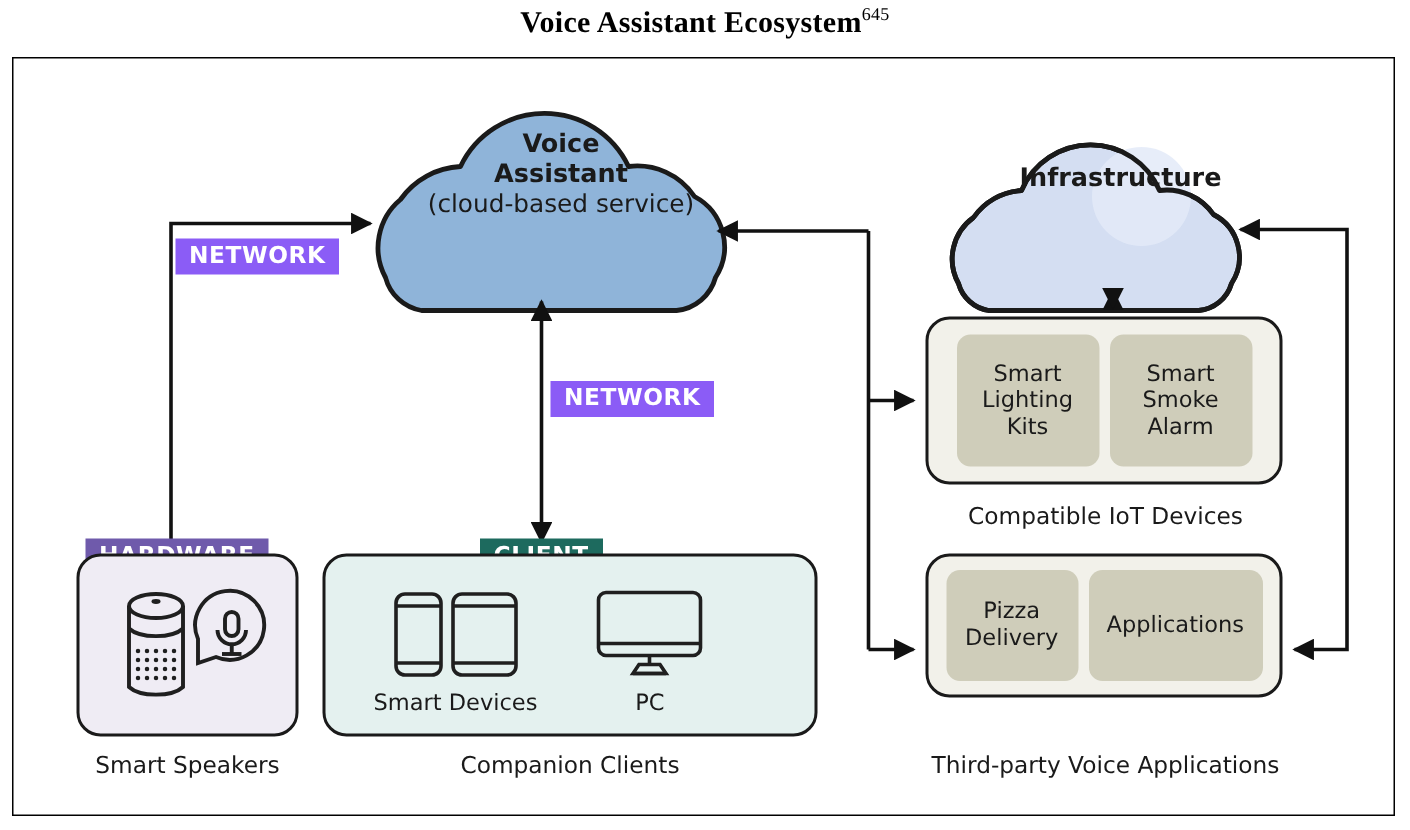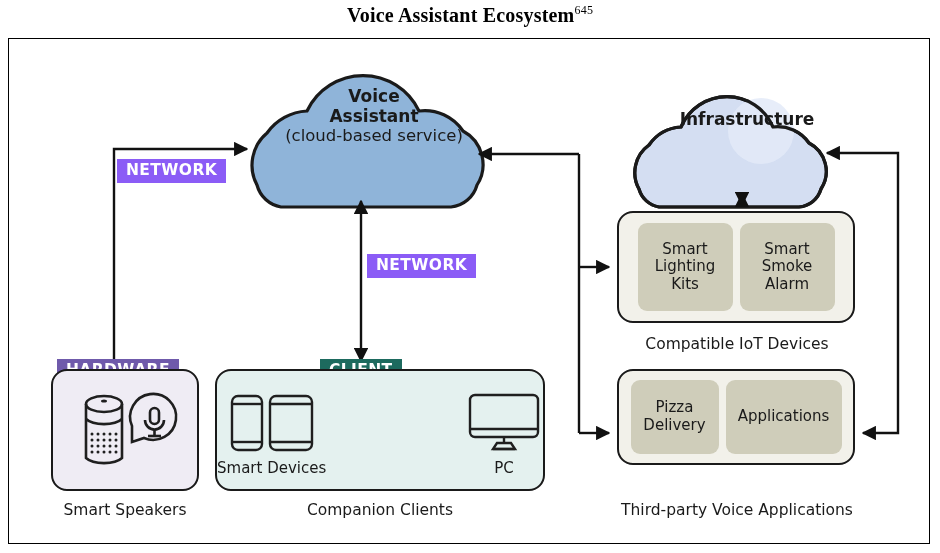--- a/index.html
+++ b/index.html
@@ -311,21 +311,21 @@
         <rect x="84" y="20" width="9" height="16" rx="4.5"></rect>
         <path d="M 79 32 a 9.5 9.5 0 0 0 19 0"></path>
         <path d="M 88.5 41.5 L 88.5 48"></path>
         <path d="M 82 48 L 95 48"></path>
       </g>
     </svg>
   </div>
   <div id="smart-speakers-caption" class="node-caption">Smart Speakers</div>
 
   <div id="companion-clients-box" class="node-box">
-    <div style="display:flex;align-items:flex-end;justify-content:space-between;gap:36px;width:100%;padding-top:8px;">
+    <div style="display:flex;align-items:flex-end;justify-content:flex-start;gap:36px;width:100%;padding-top:8px;margin-left:32px;">
 
       <div style="text-align:center;">
         <svg width="92" height="62" viewBox="0 0 92 62">
           <g fill="none" stroke="#1f1f1f" stroke-width="2.4">
             <rect x="6" y="5" width="30" height="54" rx="6"></rect>
             <path d="M 6 13 L 36 13"></path>
             <path d="M 6 51 L 36 51"></path>
           </g>
           <g fill="none" stroke="#1f1f1f" stroke-width="2.4">
             <rect x="44" y="5" width="42" height="54" rx="6"></rect>

